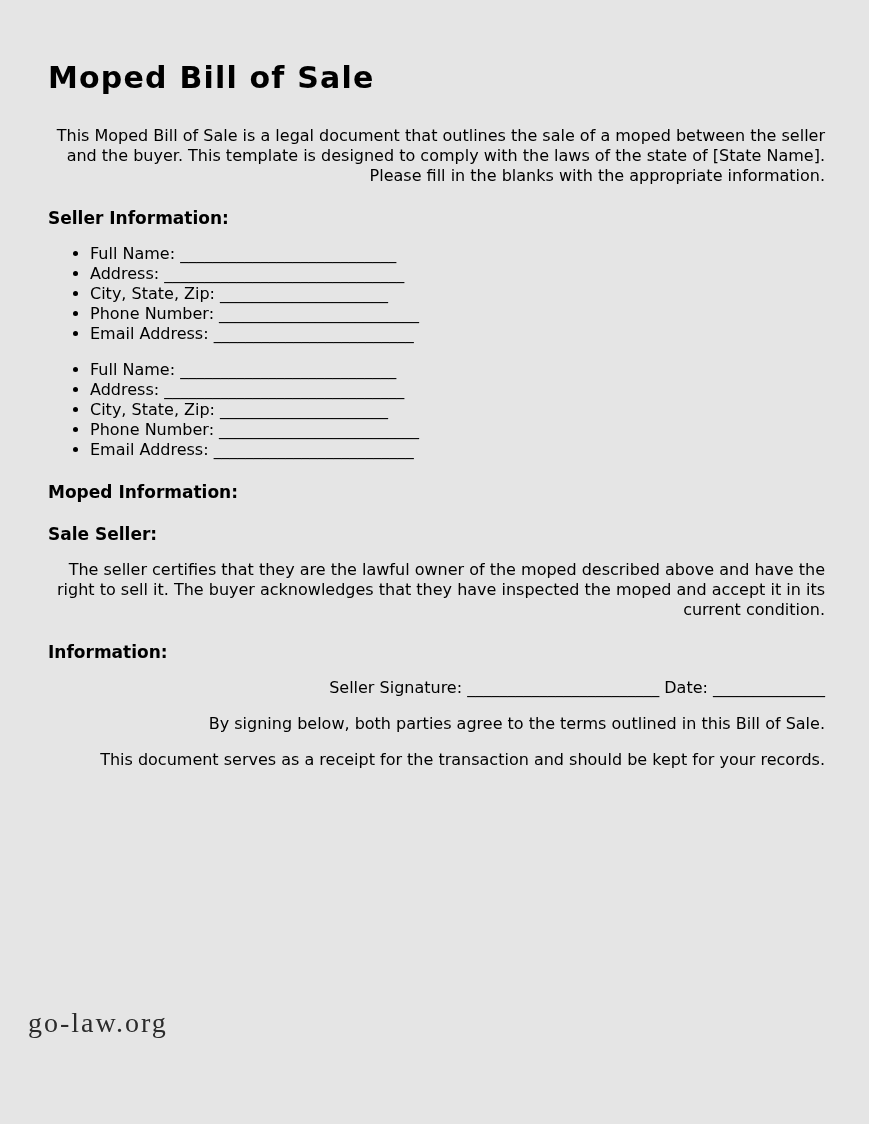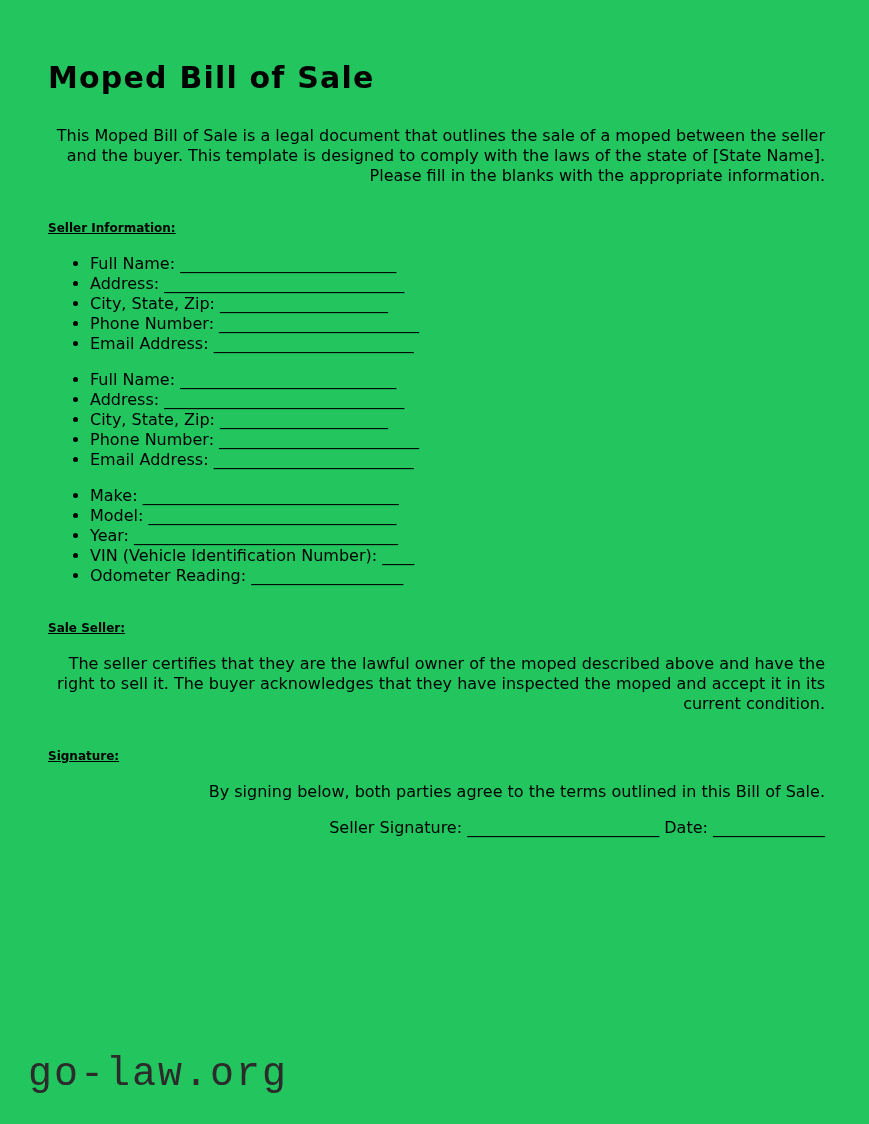--- a/index.html
+++ b/index.html
@@ -5,62 +5,61 @@
   * { box-sizing: border-box; }
   html, body {
     margin: 0;
     padding: 0;
     background: #ffffff;
   }
   .page {
     position: relative;
     width: 869px;
     height: 1124px;
-    background: #22c55e;
+    background: #e5e5e5;
     color: #000000;
     font-family: "DejaVu Sans", sans-serif;
     padding: 60px 44px 12px 48px;
     overflow: hidden;
   }
   h1.doc-title {
     font-size: 30px;
     line-height: 36px;
     font-weight: bold;
     letter-spacing: 1.2px;
     margin: 0 0 30px 0;
   }
   p.para {
     font-size: 16px;
     line-height: 20px;
     margin: 16px 0;
     text-align: right;
   }
   h3.heading {
-    font-size: 12px;
+    font-size: 17px;
     line-height: 20px;
     font-weight: bold;
-    margin: 32px 0 14px 0;
-    text-decoration: underline;
+    margin: 22px 0 14px 0;
   }
   ul.blank-list {
     margin: 16px 0;
     padding-left: 42px;
     list-style: disc;
   }
   ul.blank-list li {
     font-size: 16px;
     line-height: 20px;
   }
   .nowrap { white-space: nowrap; }
   .brand {
     position: absolute;
     left: 28px;
-    top: 1056px;
-    font-family: Liberation Mono, monospace;
-    font-size: 40px;
+    top: 1004px;
+    font-family: Liberation Serif, serif;
+    font-size: 28px;
     line-height: 38px;
     letter-spacing: 2px;
     color: #2b2b2b;
   }
 </style>
 </head>
 <body>
 
 <div class="page">
 
@@ -78,35 +77,30 @@
   </ul>
 
   <ul class="blank-list">
     <li>Full Name: ___________________________</li>
     <li>Address: ______________________________</li>
     <li>City, State, Zip: _____________________</li>
     <li>Phone Number: _________________________</li>
     <li>Email Address: _________________________</li>
   </ul>
 
-  <ul class="blank-list">
-    <li>Make: ________________________________</li>
-    <li>Model: _______________________________</li>
-    <li>Year: _________________________________</li>
-    <li>VIN (Vehicle Identification Number): ____</li>
-    <li>Odometer Reading: ___________________</li>
-  </ul>
+  <h3 class="heading">Moped Information:</h3>
 
   <h3 class="heading">Sale Seller:</h3>
 
   <p class="para">The seller certifies that they are the lawful owner of the moped described above and have the right to sell it. The buyer acknowledges that they have inspected the moped and accept it in its current condition.</p>
 
-  <h3 class="heading">Signature:</h3>
+  <h3 class="heading">Information:</h3>
+
+  <p class="para nowrap">Seller Signature: ________________________ Date: ______________</p>
 
   <p class="para">By signing below, both parties agree to the terms outlined in this Bill of Sale.</p>
 
-  <p class="para nowrap">Seller Signature: ________________________ Date: ______________</p>
 
-
+  <p class="para nowrap">This document serves as a receipt for the transaction and should be kept for your records.</p>
 
   <div class="brand">go-law.org</div>
 
 </div>
 
 </body></html>

